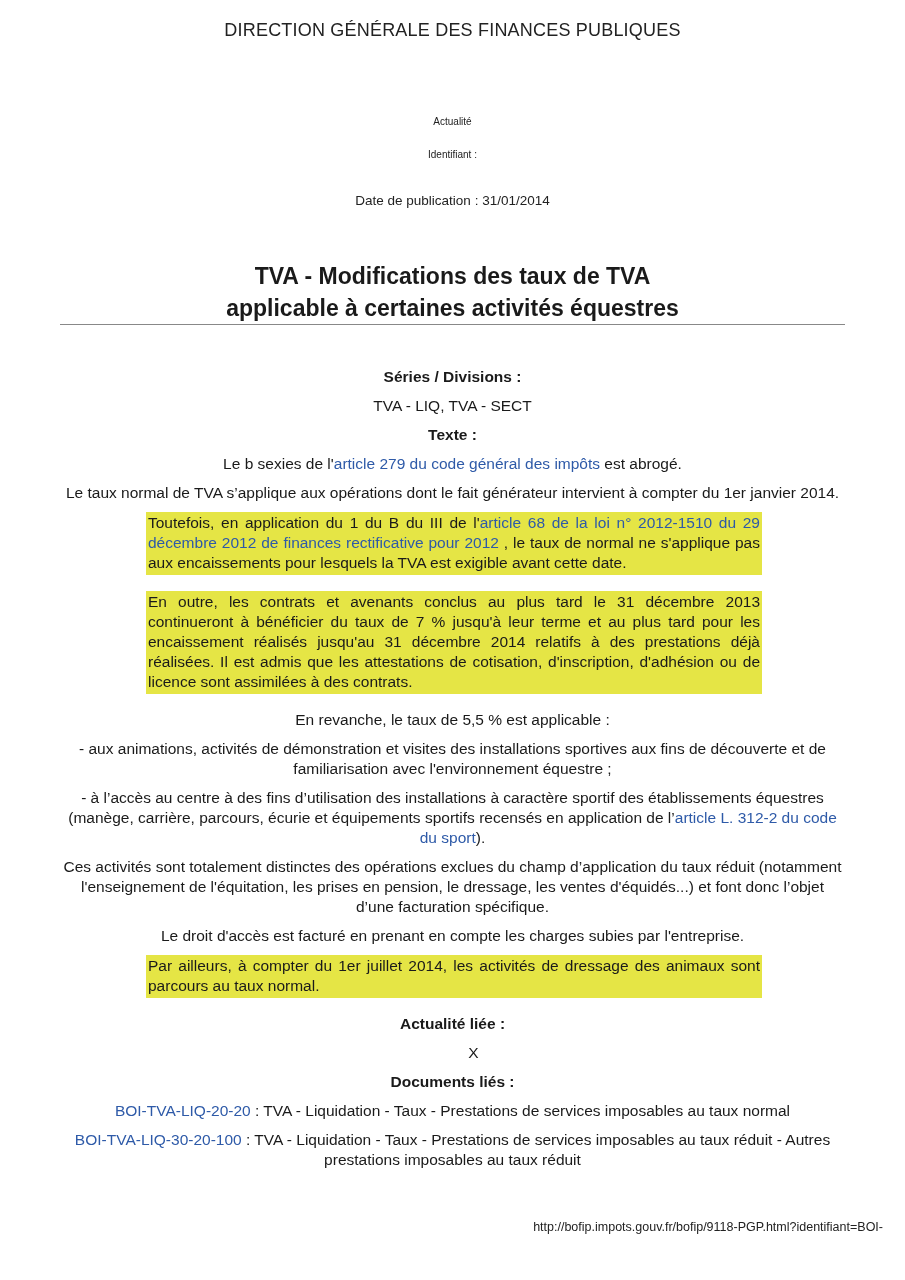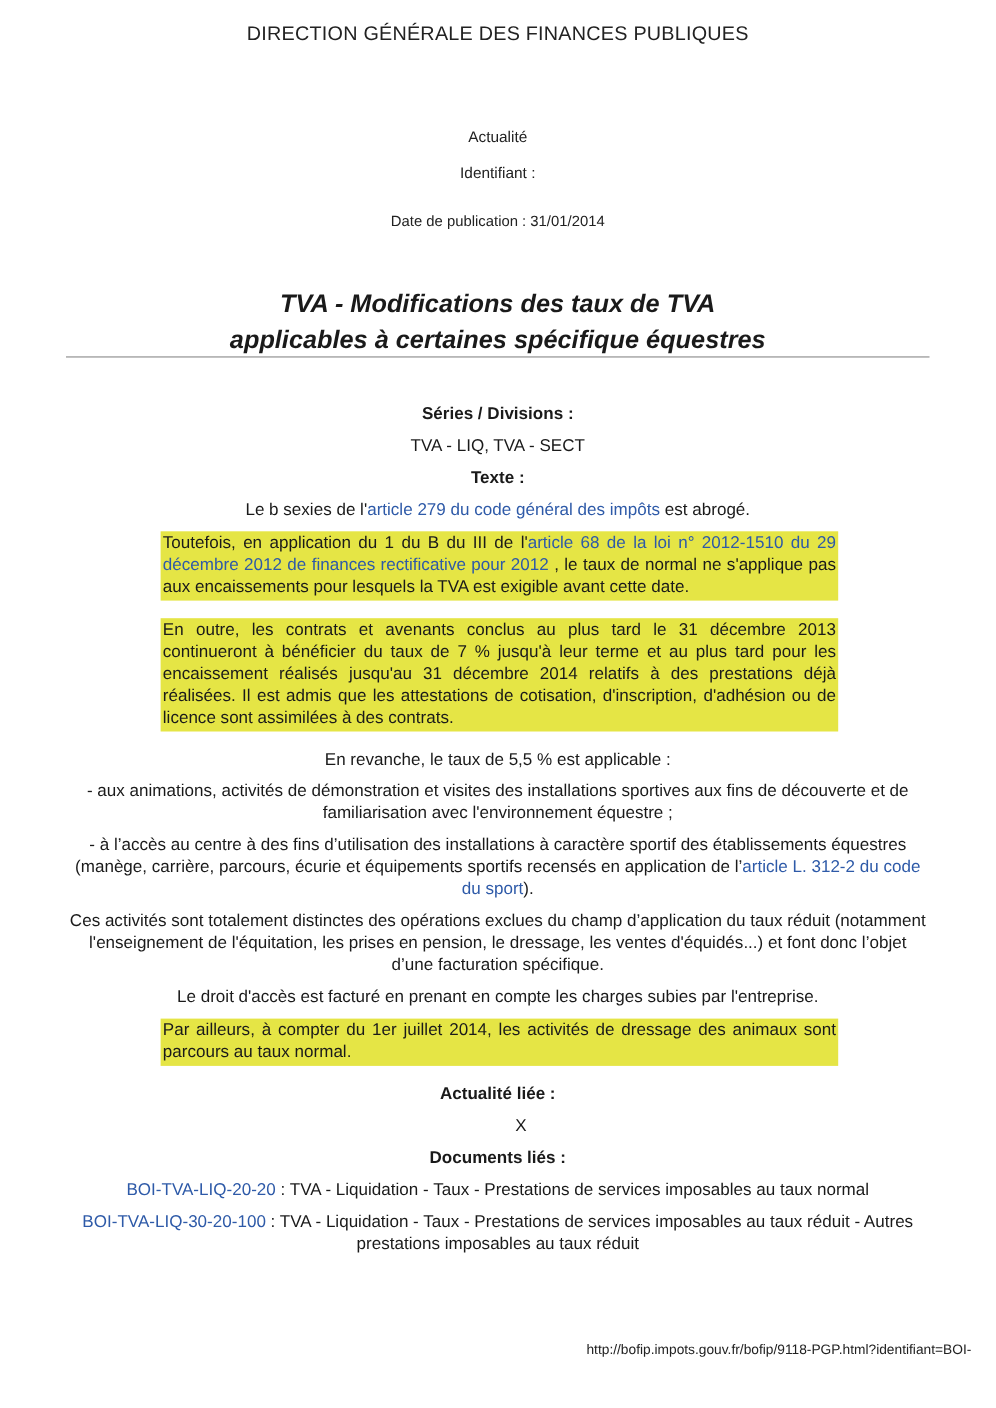--- a/index.html
+++ b/index.html
@@ -1,19 +1,19 @@
 <!DOCTYPE html>
 <html><head>
 <meta charset="utf-8">
 <style>
   html, body { margin: 0; padding: 0; background: #ffffff; }
   body { width: 905px; height: 1280px; position: relative; font-family: "Liberation Sans", sans-serif; color: #1a1a1a; overflow: hidden; }
   .hdr { position: absolute; top: 20px; left: 0; width: 905px; text-align: center; font-size: 18px; letter-spacing: 0.2px; color: #222; }
-  .meta { position: absolute; left: 0; width: 905px; text-align: center; font-size: 14px; color: #222; }
-  .title { position: absolute; top: 260px; left: 0; width: 905px; text-align: center; font-size: 23px; font-weight: bold; line-height: 32px; color: #1a1a1a; font-style: italic; }
+  .meta { position: absolute; left: 0; width: 905px; text-align: center; font-size: 10px; color: #222; }
+  .title { position: absolute; top: 260px; left: 0; width: 905px; text-align: center; font-size: 23px; font-weight: bold; line-height: 32px; color: #1a1a1a; }
   .rule { position: absolute; top: 324px; left: 60px; width: 785px; height: 1px; background: #888; }
   .content { position: absolute; top: 367px; left: 60px; width: 785px; font-size: 15.5px; line-height: 20px; }
   .content p { margin: 0 0 9px 0; text-align: center; }
   .lbl { font-weight: bold; }
   a { color: #2e5aa8; text-decoration: none; }
   .hl { background: #e5e545; margin: 0 0 16px 86px; width: 612px; padding: 1px 2px 2px 2px; }
   .hl.just { text-align: justify; }
   .just { text-align: justify; }
   .indent-x { padding-left: 42px; }
   .footer-left { position: absolute; top: 1288px; left: 22px; font-size: 16px; color: #a21caf; }
@@ -23,31 +23,32 @@
 <body>
 
 <div class="hdr">DIRECTION GÉNÉRALE DES FINANCES PUBLIQUES</div>
 
 <div class="meta" style="top:116px;">Actualité</div>
 <div class="meta" style="top:149px;">Identifiant :</div>
 <div class="meta" style="top:193px; font-size:13.5px;">Date de publication : 31/01/2014</div>
 
 <div class="title">
   <div>TVA - Modifications des taux de TVA</div>
-  <div>applicables à certaines spécifique équestres</div>
+  <div>applicable à certaines activités équestres</div>
 </div>
 <div class="rule"></div>
 
 <div class="content">
   <p class="lbl">Séries / Divisions :</p>
   <p>TVA - LIQ, TVA - SECT</p>
   <p class="lbl">Texte :</p>
   <p>
     <span>Le b sexies de l'</span><a href="#">article 279 du code général des impôts</a><span> est abrogé.</span>
   </p>
+  <p>Le taux normal de TVA s’applique aux opérations dont le fait générateur intervient à compter du 1er janvier 2014.</p>
 
   <div class="hl just">
     <span>Toutefois, en application du 1 du B du III de l'</span><a href="#">article 68 de la loi n° 2012-1510 du 29 décembre 2012 de finances rectificative pour 2012</a><span> , le taux de normal ne s'applique pas aux encaissements pour lesquels la TVA est exigible avant cette date.</span>
   </div>
   <div class="hl just">En outre, les contrats et avenants conclus au plus tard le 31 décembre 2013 continueront à bénéficier du taux de 7 % jusqu'à leur terme et au plus tard pour les encaissement réalisés jusqu'au 31 décembre 2014 relatifs à des prestations déjà réalisées. Il est admis que les attestations de cotisation, d'inscription, d'adhésion ou de licence sont assimilées à des contrats.</div>
 
   <p>En revanche, le taux de 5,5 % est applicable :</p>
   <p>- aux animations, activités de démonstration et visites des installations sportives aux fins de découverte et de familiarisation avec l'environnement équestre ;</p>
   <p>
     <span>- à l’accès au centre à des fins d’utilisation des installations à caractère sportif des établissements équestres (manège, carrière, parcours, écurie et équipements sportifs recensés en application de l’</span><a href="#">article L. 312-2 du code du sport</a><span>).</span>

